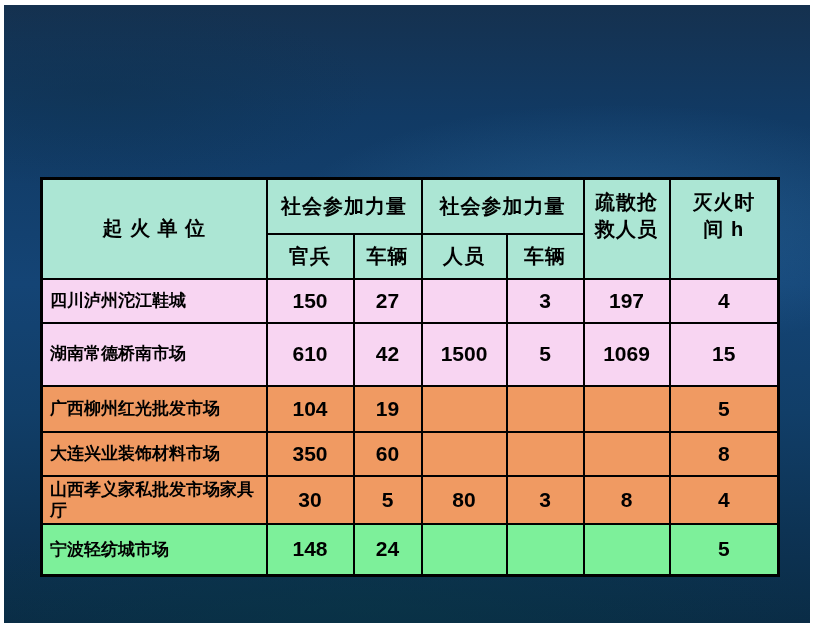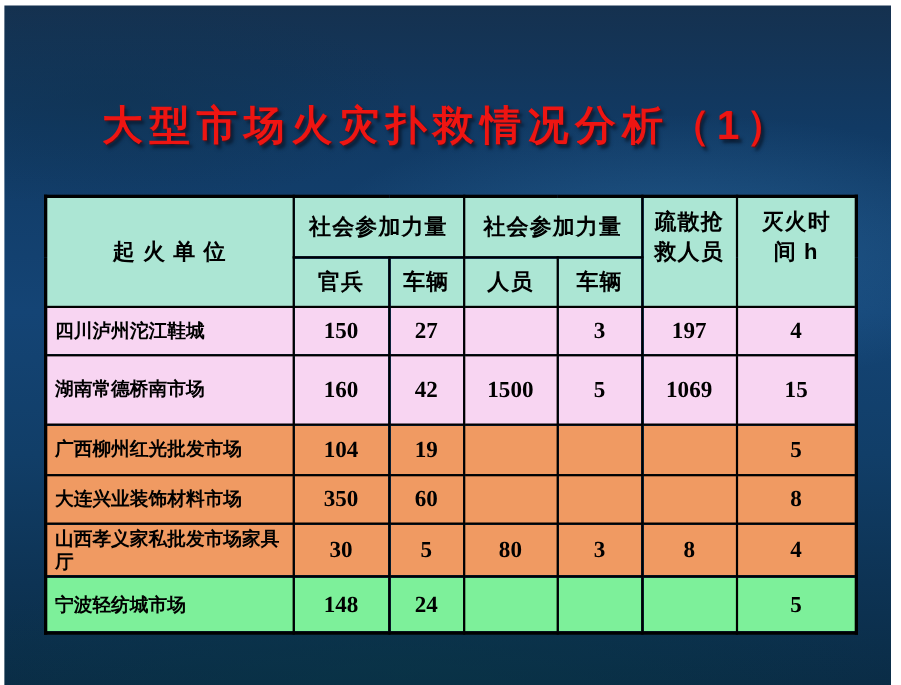--- a/index.html
+++ b/index.html
@@ -64,38 +64,37 @@
     text-align: left;
     vertical-align: middle;
     padding: 2px 4px 2px 7px;
     font-size: 17px;
     line-height: 1.25;
   }
   td.num {
     text-align: center;
     vertical-align: middle;
     font-size: 21px;
-    font-family: Liberation Serif, serif;
+    font-family: Liberation Sans, sans-serif;
   }
   tr.row-pink   td { background: #f8d5f2; }
   tr.row-orange td { background: #f09a62; }
   tr.row-green  td { background: #7df09a; }
   tr.r1 { height: 44px; }
   tr.r2 { height: 63px; }
   tr.r3 { height: 46px; }
   tr.r4 { height: 44px; }
   tr.r5 { height: 38px; }
   tr.r6 { height: 51px; }
 </style>
 </head>
 <body>
 
 <div class="slide">
 
-  <div class="title">大型市场火灾扑救情况分析（1）</div>
 
   <table class="fire">
     <colgroup>
       <col class="c-unit">
         <col class="c-officers">
         <col class="c-pveh">
       <col class="c-personnel">
         <col class="c-sveh">
         <col class="c-evac">
         <col class="c-time">
@@ -121,21 +120,21 @@
         <td class="unit">四川泸州沱江鞋城</td>
         <td class="num">150</td>
         <td class="num">27</td>
         <td class="num"></td>
         <td class="num">3</td>
         <td class="num">197</td>
         <td class="num">4</td>
       </tr>
       <tr class="row-pink r2">
         <td class="unit">湖南常德桥南市场</td>
-        <td class="num">160</td>
+        <td class="num">610</td>
         <td class="num">42</td>
         <td class="num">1500</td>
         <td class="num">5</td>
         <td class="num">1069</td>
         <td class="num">15</td>
       </tr>
       <tr class="row-orange r3">
         <td class="unit">广西柳州红光批发市场</td>
         <td class="num">104</td>
         <td class="num">19</td>

